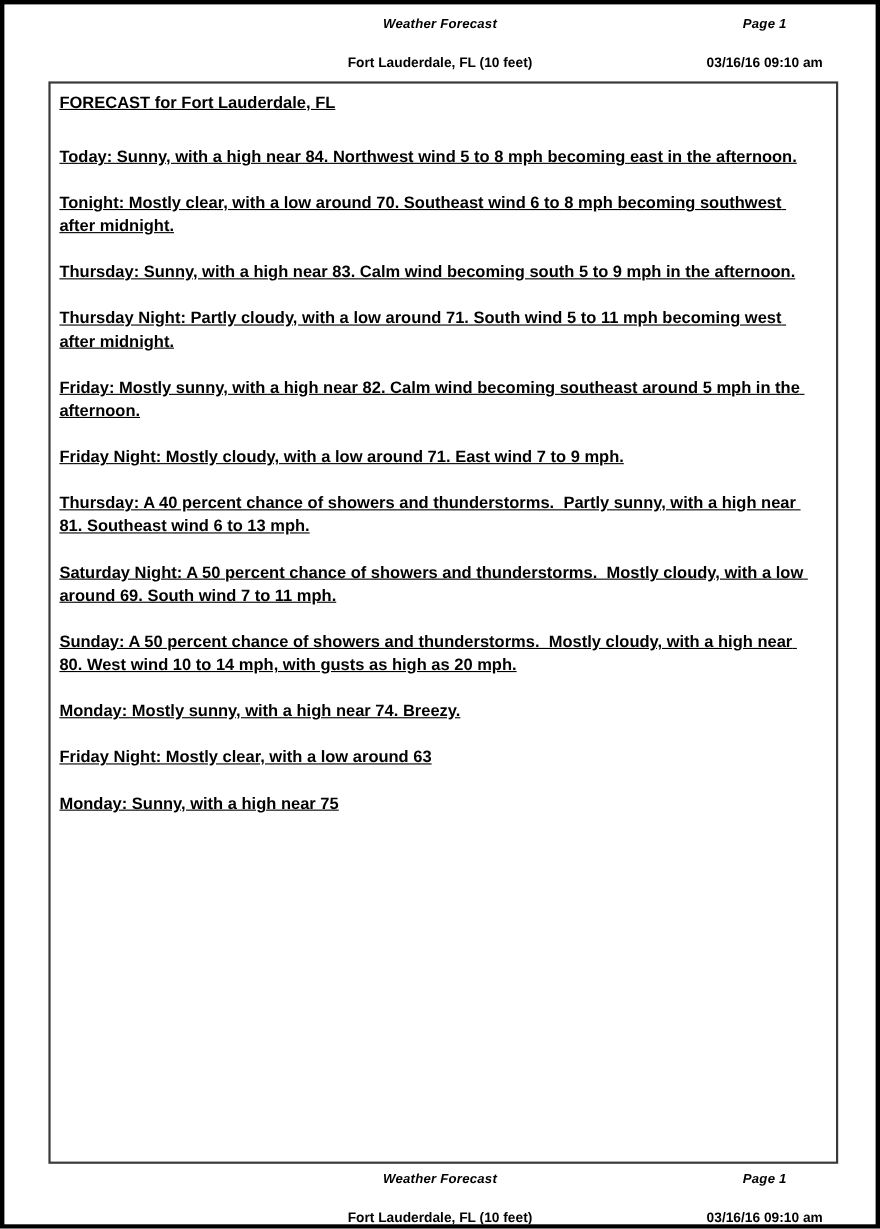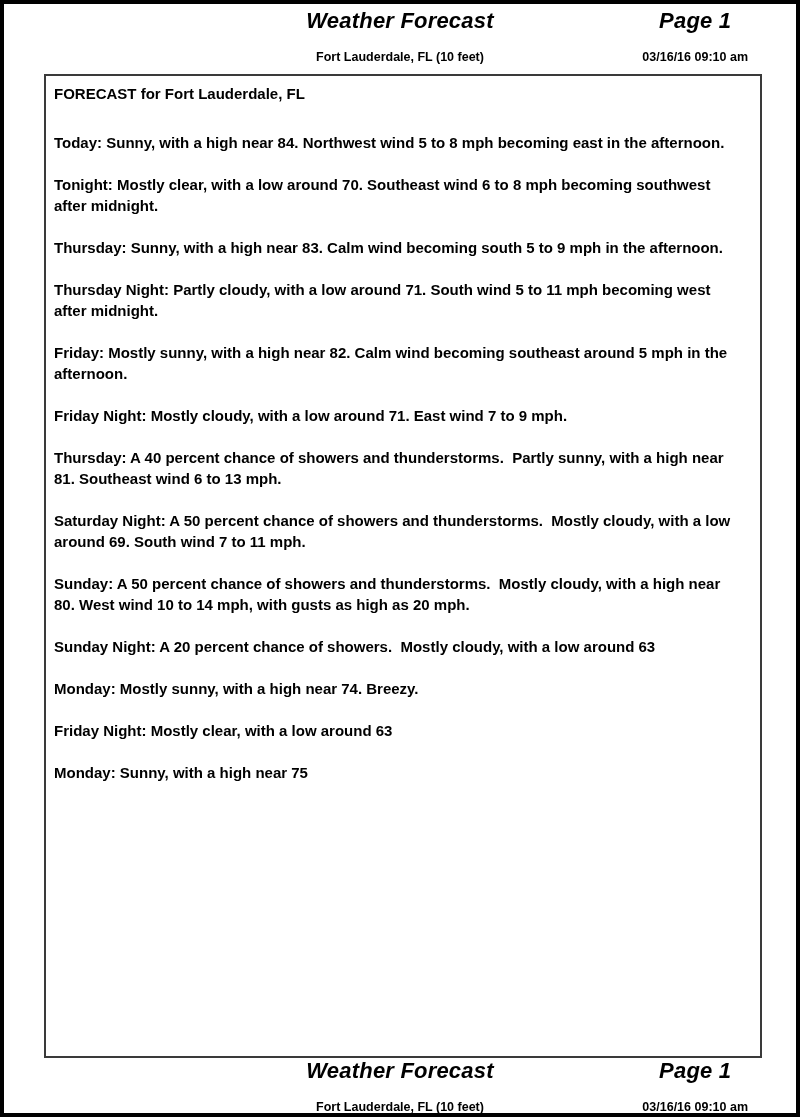--- a/index.html
+++ b/index.html
@@ -34,21 +34,21 @@
     top: 0;
     text-align: center;
   }
   .band .right-block {
     position: absolute;
     right: 48px;
     top: 0;
     text-align: center;
   }
   .band-title {
-    font-size: 22px;
+    font-size: 12px;
     line-height: 22px;
     font-weight: bold;
     font-style: italic;
     letter-spacing: 0.2px;
   }
   .band-sub {
     font-size: 12.5px;
     line-height: 16px;
     font-weight: bold;
     margin-top: 17px;
@@ -64,20 +64,21 @@
     border: 2px solid var(--box-border, #3a3a3a);
     padding: 7px 9px 0 8px;
     overflow: hidden;
   }
   .fp {
     margin: 0 11px 21px 0;
     font-size: 15px;
     line-height: 21px;
     font-weight: bold;
     white-space: pre-wrap;
+    text-decoration: underline;
   }
   .fp-heading {
     margin-bottom: 28px;
   }
 </style>
 </head>
 <body>
 
 <div class="page">
 
@@ -97,21 +98,20 @@
     <div>
         <p class="fp">Today: Sunny, with a high near 84. Northwest wind 5 to 8 mph becoming east in the afternoon.</p>
         <p class="fp">Tonight: Mostly clear, with a low around 70. Southeast wind 6 to 8 mph becoming southwest after midnight.</p>
         <p class="fp">Thursday: Sunny, with a high near 83. Calm wind becoming south 5 to 9 mph in the afternoon.</p>
         <p class="fp">Thursday Night: Partly cloudy, with a low around 71. South wind 5 to 11 mph becoming west after midnight.</p>
         <p class="fp">Friday: Mostly sunny, with a high near 82. Calm wind becoming southeast around 5 mph in the afternoon.</p>
         <p class="fp">Friday Night: Mostly cloudy, with a low around 71. East wind 7 to 9 mph.</p>
         <p class="fp">Thursday: A 40 percent chance of showers and thunderstorms.  Partly sunny, with a high near 81. Southeast wind 6 to 13 mph.</p>
         <p class="fp">Saturday Night: A 50 percent chance of showers and thunderstorms.  Mostly cloudy, with a low around 69. South wind 7 to 11 mph.</p>
         <p class="fp">Sunday: A 50 percent chance of showers and thunderstorms.  Mostly cloudy, with a high near 80. West wind 10 to 14 mph, with gusts as high as 20 mph.</p>
-        <p class="fp">Sunday Night: A 20 percent chance of showers.  Mostly cloudy, with a low around 63</p>
         <p class="fp">Monday: Mostly sunny, with a high near 74. Breezy.</p>
         <p class="fp">Friday Night: Mostly clear, with a low around 63</p>
         <p class="fp">Monday: Sunny, with a high near 75</p>
       </div>
   </div>
 
   <div class="band band-footer">
     <div class="center-block">
       <div class="band-title">Weather Forecast</div>
       <div class="band-sub">Fort Lauderdale, FL (10 feet)</div>

